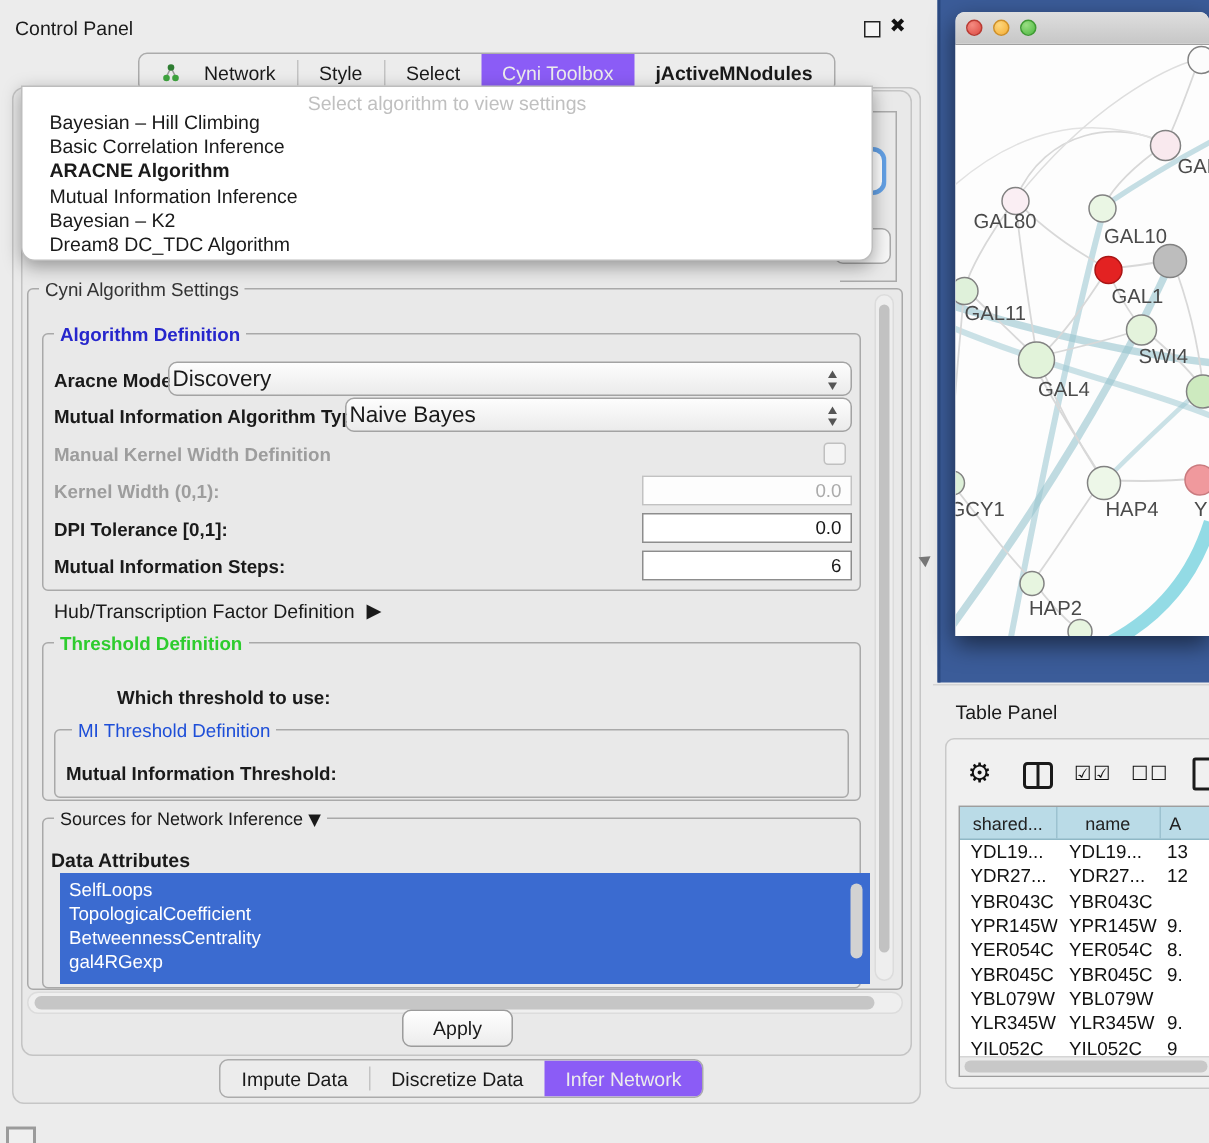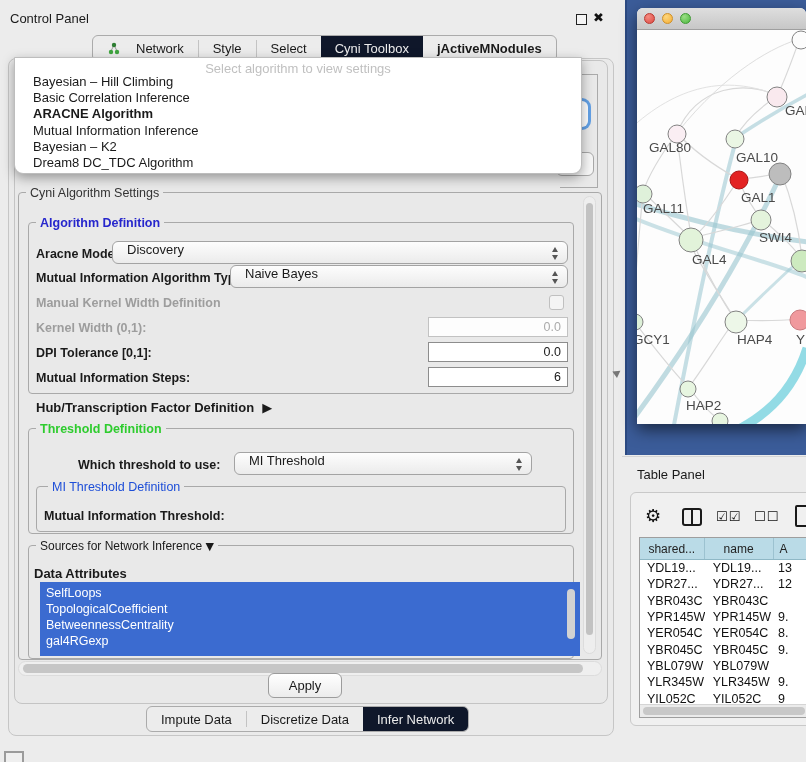--- a/index.html
+++ b/index.html
@@ -5,32 +5,32 @@
   html,body{margin:0;padding:0;}
   .screen{position:relative;width:806px;height:762px;background:#ececec;overflow:hidden;
           font-family:"Liberation Sans",sans-serif;color:#1a1a1a;}
   .abs{position:absolute;}
   .uicon{font-family:"DejaVu Sans",sans-serif;}
   .blabel{font-size:12.5px;font-weight:700;color:#1a1a1a;}
   .dlabel{font-size:12.5px;font-weight:700;color:#9d9d9d;}
   .group{position:absolute;border:1px solid #a9a9a9;border-radius:4px;}
   .gtitle{position:absolute;background:#e9e9e9;padding:0 4px;font-size:12.5px;white-space:nowrap;}
   .combo{position:absolute;height:23px;border:1px solid #a3a3a3;border-radius:6px;
-         background:linear-gradient(#fdfdfd,#ebebeb);display:flex;align-items:flex-start;
-         padding:0 26px 0 14px;font-size:13px;box-sizing:border-box;}
+         background:linear-gradient(#fdfdfd,#ebebeb);display:flex;align-items:center;
+         padding:0 26px 0 2px;font-size:15px;box-sizing:border-box;}
   .combo-arrows{position:absolute;right:9px;top:5px;display:flex;flex-direction:column;gap:3px;}
   .tri-up{width:0;height:0;border-left:3.5px solid transparent;border-right:3.5px solid transparent;border-bottom:5px solid #555;}
   .tri-dn{width:0;height:0;border-left:3.5px solid transparent;border-right:3.5px solid transparent;border-top:5px solid #555;}
   .tfield{position:absolute;height:20px;border:1px solid #8d8d8d;background:#fff;font-size:12.5px;
           display:flex;align-items:center;justify-content:flex-end;padding:9px 6px;box-sizing:border-box;}
   .tfield.dis{border-color:#c2c2c2;color:#ababab;background:#fdfdfd;}
   .tabbar{position:absolute;display:flex;align-items:stretch;border:1px solid #ababab;border-radius:6px;
           background:#ececec;overflow:hidden;font-size:13px;}
   .tabseg{display:flex;align-items:center;justify-content:center;padding:0 14px;white-space:nowrap;gap:11px;}
-  .tabseg.sel{background:#0f172a;color:#ececec;}
+  .tabseg.sel{background:#8b5cf6;color:#ececec;}
   .tabsep{width:1px;background:#c3c3c3;margin:4px 0;}
   .ditem{position:absolute;left:18px;font-size:13px;white-space:nowrap;}
   .listitem{height:16px;line-height:16px;color:#fff;font-size:12.5px;padding-left:6px;white-space:nowrap;}
   .netlabel{position:absolute;font-size:13.5px;color:#4a4a4a;white-space:nowrap;}
   .thead-cell{display:flex;align-items:center;justify-content:center;font-size:12px;color:#222;
               border-right:1px solid #9cc2d0;box-sizing:border-box;height:100%;}
   .trow{display:flex;height:16.3px;align-items:center;font-size:12.5px;color:#111;}
   .tc1{width:72px;padding-left:7px;box-sizing:border-box;white-space:nowrap;overflow:hidden;}
   .tc2{width:77px;padding-left:8px;box-sizing:border-box;white-space:nowrap;overflow:hidden;}
   .tc3{width:40px;padding-left:4px;box-sizing:border-box;white-space:nowrap;overflow:hidden;}
@@ -126,35 +126,28 @@
     <div class="abs dlabel" style="left:36px;top:321px;">Kernel Width (0,1):</div>
     <div class="tfield dis" style="left:428px;top:317px;width:140px;">0.0</div>
 
     <div class="abs blabel" style="left:36px;top:346px;">DPI Tolerance [0,1]:</div>
     <div class="tfield" style="left:428px;top:342px;width:140px;">0.0</div>
 
     <div class="abs blabel" style="left:36px;top:371px;">Mutual Information Steps:</div>
     <div class="tfield" style="left:428px;top:367px;width:140px;">6</div>
 
     <div class="abs" style="left:36px;top:400px;display:flex;align-items:center;gap:8px;">
-      <span style="font-size:13px;font-weight:700;">Hub/Transcription Factor Definition</span>
+      <span style="font-size:13px;font-weight:400;">Hub/Transcription Factor Definition</span>
       <span class="uicon" style="font-size:13px;">▶</span>
     </div>
 
     <div class="group" style="left:28px;top:428px;width:544px;height:104px;"></div>
     <div class="gtitle" style="left:36px;top:422px;color:#2ecc2e;font-weight:600;">Threshold Definition</div>
 
     <div class="abs blabel" style="left:78px;top:458px;">Which threshold to use:</div>
-    <div class="combo" style="left:234px;top:452px;width:298px;">
-      <span>MI Threshold</span>
-      <span class="combo-arrows">
-          <i class="tri-up"></i>
-          <i class="tri-dn"></i>
-        </span>
-    </div>
 
     <div class="group" style="left:36px;top:486px;width:528px;height:44px;"></div>
     <div class="gtitle" style="left:48px;top:480px;color:#1d4ed8;font-weight:400;">MI Threshold Definition</div>
     <div class="abs blabel" style="left:44px;top:509px;">Mutual Information Threshold:</div>
 
     <div class="group" style="left:28px;top:545px;width:544px;height:112px;"></div>
     <div class="gtitle" style="left:36px;top:539px;">
       <span style="font-size:12px;">Sources for Network Inference</span>
       <span class="uicon" style="font-size:11px;">▼</span>
     </div>

